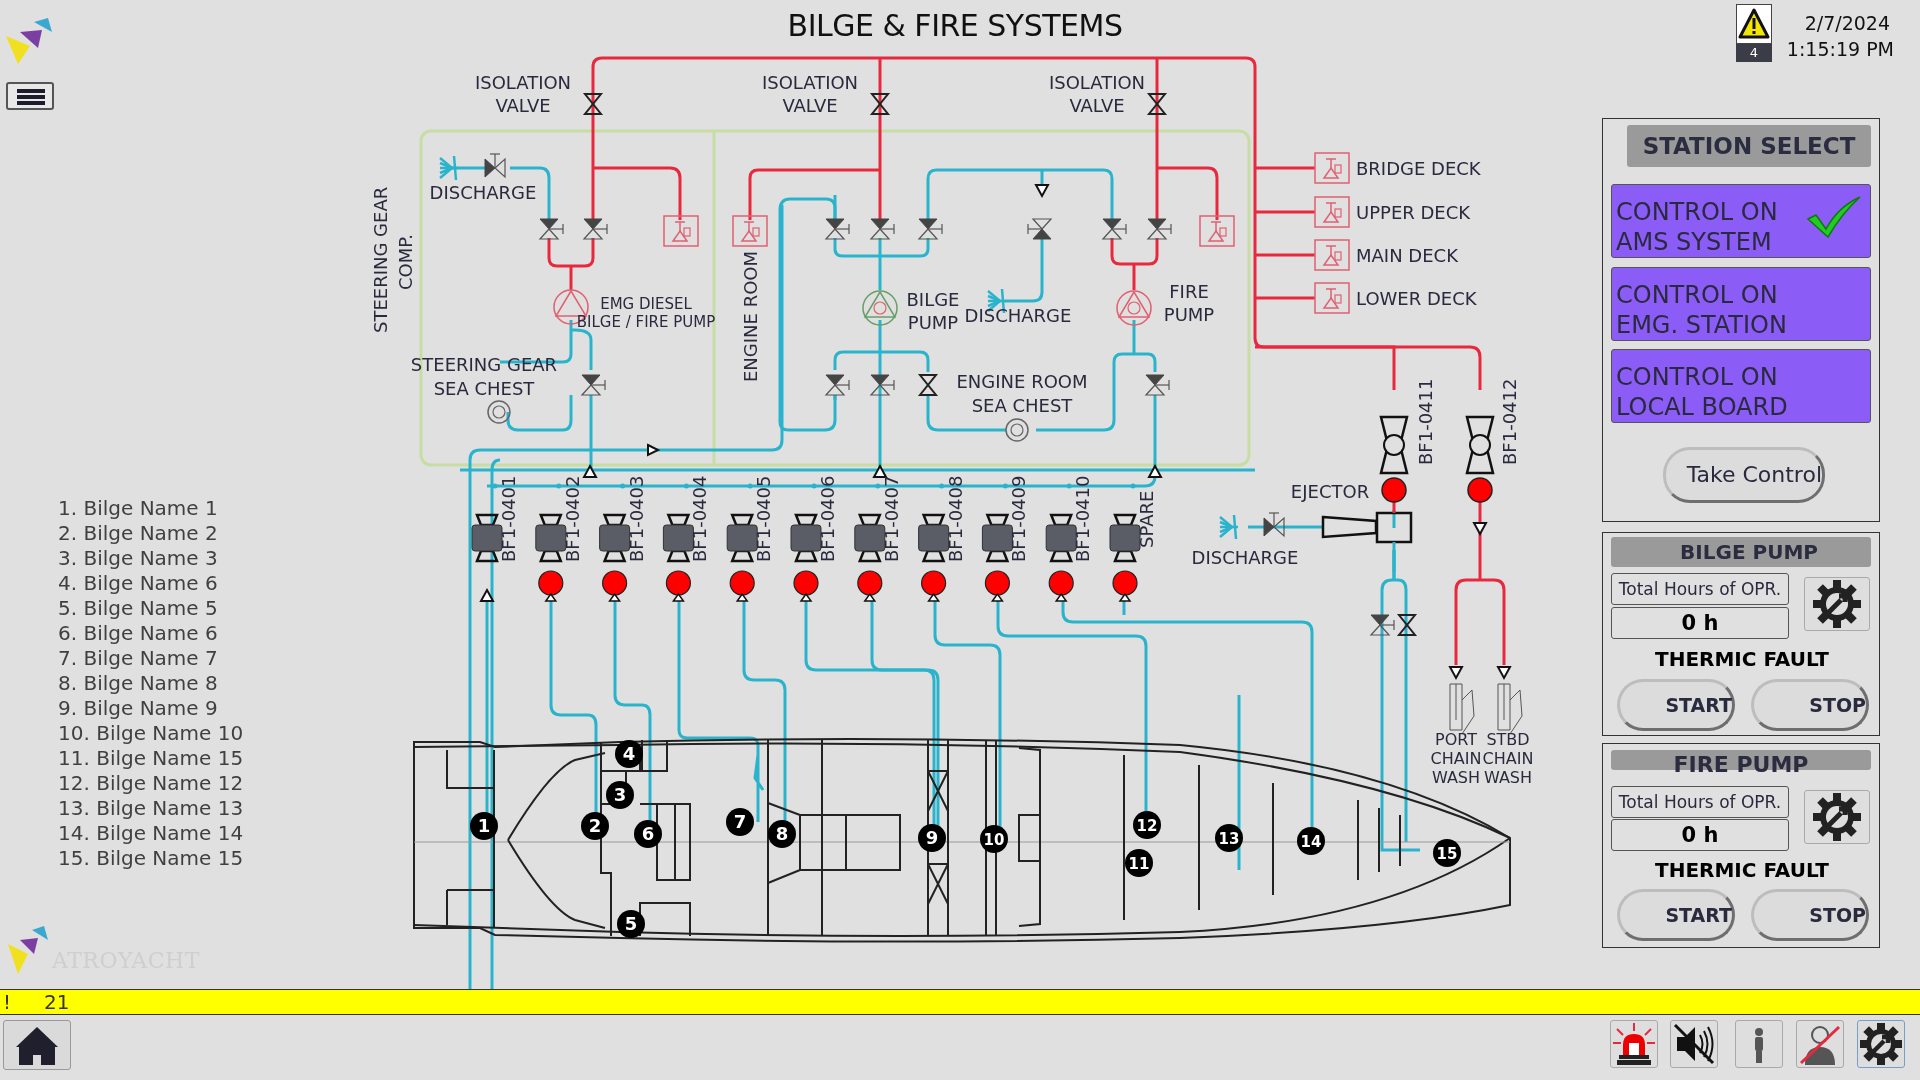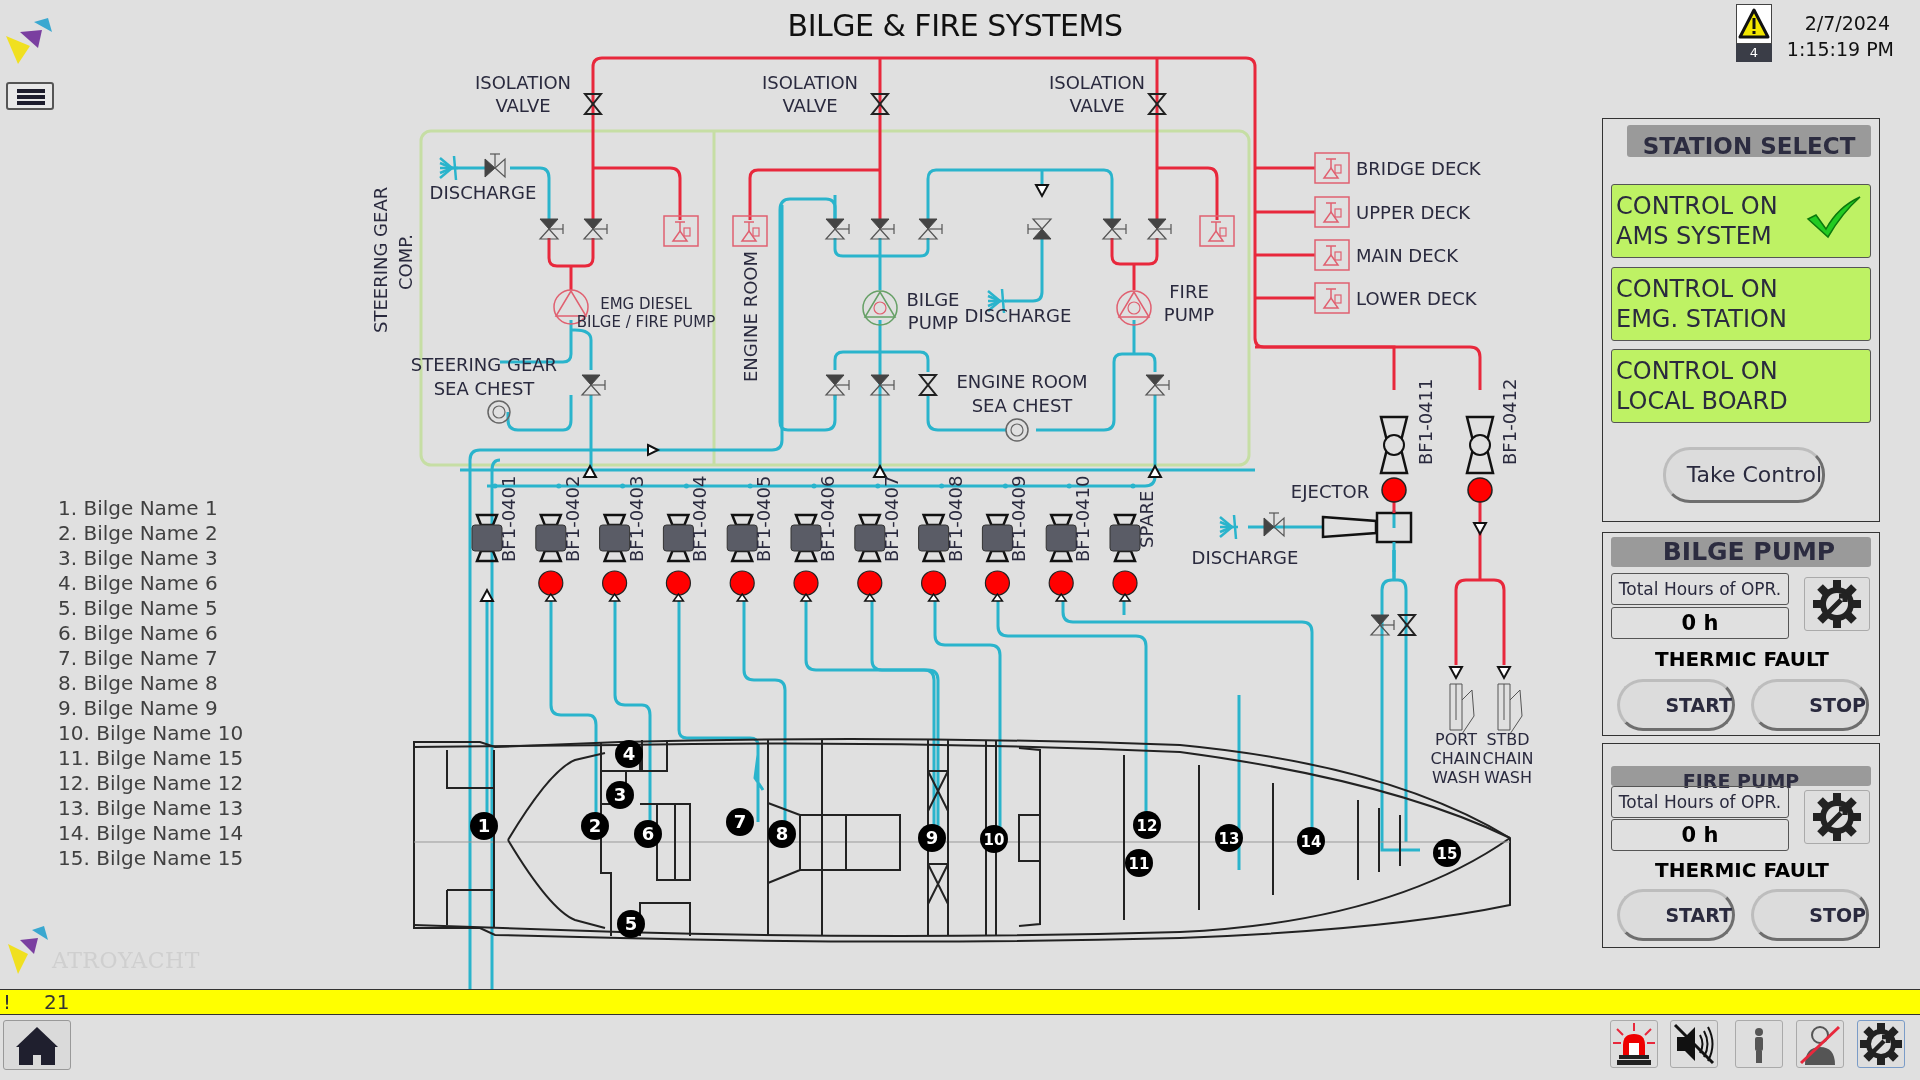--- a/index.html
+++ b/index.html
@@ -14,21 +14,21 @@
   #alarm-badge .tri { position:absolute; left:0; top:0; width:36px; height:40px; background:#fff; border:1px solid #444; box-sizing:border-box; }
   #alarm-badge .cnt { position:absolute; left:0; top:40px; width:36px; height:18px; background:#3a3d47; color:#fff; font-size:13px; text-align:center; line-height:18px; }
   #date { left:1780px; top:12px; width:110px; text-align:right; font-size:19px; color:#111; }
   #time { left:1780px; top:38px; width:114px; text-align:right; font-size:19px; color:#111; }
 
   #diagram { left:0; top:0; width:1920px; height:1000px; }
   .svgtxt { font-family:"DejaVu Sans", sans-serif; fill:#2a2a3e; }
 
   .panel { border:1.5px solid #333; box-sizing:border-box; background:#e0e0e0; }
   .panel-head { position:absolute; left:8px; right:8px; background:#9a9a9a; border-radius:3px; text-align:center; font-weight:bold; color:#2c2c40; }
-  .station-opt { position:absolute; left:8px; right:8px; height:74px; border:1px solid #555; border-radius:3px; box-sizing:border-box; font-size:24px; line-height:30px; padding:6px 4px; color:#2a2a3e; background:#bef264; cursor:pointer; }
+  .station-opt { position:absolute; left:8px; right:8px; height:74px; border:1px solid #555; border-radius:3px; box-sizing:border-box; font-size:24px; line-height:30px; padding:12px 4px; color:#2a2a3e; background:#8b5cf6; cursor:pointer; }
   .btn3d { position:absolute; background:#dcdcdc; border-top:3px solid #bdbdbd; border-left:3px solid #bdbdbd; border-right:3px solid #6e6e6e; border-bottom:3px solid #6e6e6e; box-sizing:border-box; text-align:right; color:#2a2a3e; cursor:pointer;border-radius:27px; }
   .box { position:absolute; border:1px solid #555; border-radius:3px; box-sizing:border-box; text-align:center; }
   .tool-btn { position:absolute; width:48px; height:48px; background:#dedede; border:1px solid #aaa; border-radius:3px; box-sizing:border-box; }
 
   #bilge-list { left:58px; top:496px; font-size:20px; line-height:25px; color:#404040; }
   #alarm-bar { left:0; top:989px; width:1920px; height:24px; background:#ffff00; border-top:1px solid #333; border-bottom:1px solid #333; font-size:20px; line-height:24px; color:#333; }
   #home-btn { left:3px; top:1020px; width:68px; height:50px; background:#dadada; border:1px solid #999; border-radius:3px; box-sizing:border-box; }
   #brand { left:52px; top:948px; font-family:"DejaVu Serif", serif; font-size:22px; color:#cfcfcf; letter-spacing:0.5px; }
 </style>
 </head>
@@ -431,41 +431,41 @@
     <div>9. Bilge Name 9</div>
     <div>10. Bilge Name 10</div>
     <div>11. Bilge Name 15</div>
     <div>12. Bilge Name 12</div>
     <div>13. Bilge Name 13</div>
     <div>14. Bilge Name 14</div>
     <div>15. Bilge Name 15</div>
   </div>
 
 <div class="abs panel" style="left:1602px; top:118px; width:278px; height:404px;">
-  <div class="panel-head" style="top:6px; height:32px; line-height:42px; font-size:23px;margin-left:16px;">STATION SELECT</div>
+  <div class="panel-head" style="top:6px; height:42px; line-height:42px; font-size:23px;margin-left:16px;">STATION SELECT</div>
   <div class="station-opt" style="top:65px;">
     <div>CONTROL ON</div>
     <div>AMS SYSTEM</div>
     <svg style="position:absolute; right:8px; top:10px" width="56" height="44" viewBox="0 0 56 44">
       <path d="M2,24 L10,20 L20,34 Q32,12 54,2 Q36,18 22,42 Z" fill="#22cc22" stroke="#0c7a0c" stroke-width="1.5"></path>
     </svg>
   </div>
   <div class="station-opt" style="top:148px;">
     <div>CONTROL ON</div>
     <div>EMG. STATION</div>
   </div>
   <div class="station-opt" style="top:230px;">
     <div>CONTROL ON</div>
     <div>LOCAL BOARD</div>
   </div>
   <div class="btn3d" style="left:60px; top:328px; width:162px; height:56px; line-height:50px; font-size:22px;">Take Control</div>
 </div>
 
 <div class="abs panel" style="left:1602px; top:532px; width:278px; height:204px;">
-  <div class="panel-head" style="top:4px; height:30px; line-height:30px; font-size:25px;padding-left:16px;">BILGE PUMP</div>
+  <div class="panel-head" style="top:4px; height:30px; line-height:30px; font-size:20px;padding-left:16px;">BILGE PUMP</div>
   <div class="box" style="left:8px; top:40px; width:178px; height:32px; line-height:30px; font-size:17px;">Total Hours of OPR.</div>
   <div class="box" style="left:8px; top:74px; width:178px; height:32px; line-height:30px; font-size:21px; font-weight:bold; color:#000;">0 h</div>
   <div class="abs" style="left:201px; top:44px; width:64px; height:52px; border:1px solid #aaa; border-radius:3px; background:#dedede;">
     <svg width="64" height="52" viewBox="0 0 64 52">
       <g transform="translate(32,26)">
         <circle r="17" fill="#222"></circle>
         <g fill="#222">
             <rect x="-4" y="-24" width="8" height="10"></rect>
             <rect x="-4" y="14" width="8" height="10"></rect>
             <rect x="-24" y="-4" width="10" height="8"></rect>
@@ -479,21 +479,21 @@
         <path d="M-9,9 L4,-4 M2,-8 L8,-8 L8,-2" stroke="#222" stroke-width="5" fill="none"></path>
       </g>
     </svg>
   </div>
   <div class="abs" style="left:0; width:278px; top:114px; text-align:center; font-size:20px; font-weight:bold; color:#000;">THERMIC FAULT</div>
   <div class="btn3d" style="left:14px; top:146px; width:118px; height:52px; line-height:46px; font-size:19px; font-weight:bold;">START</div>
   <div class="btn3d" style="left:148px; top:146px; width:118px; height:52px; line-height:46px; font-size:19px; font-weight:bold;">STOP</div>
 </div>
 
 <div class="abs panel" style="left:1602px; top:743px; width:278px; height:205px;">
-  <div class="panel-head" style="top:6px; height:20px; line-height:30px; font-size:19px;margin-top:16px;">FIRE PUMP</div>
+  <div class="panel-head" style="top:6px; height:20px; line-height:30px; font-size:22px;">FIRE PUMP</div>
   <div class="box" style="left:8px; top:42px; width:178px; height:32px; line-height:30px; font-size:17px;">Total Hours of OPR.</div>
   <div class="box" style="left:8px; top:75px; width:178px; height:32px; line-height:30px; font-size:21px; font-weight:bold; color:#000;">0 h</div>
   <div class="abs" style="left:201px; top:46px; width:64px; height:52px; border:1px solid #aaa; border-radius:3px; background:#dedede;">
     <svg width="64" height="52" viewBox="0 0 64 52">
       <g transform="translate(32,26)">
         <circle r="17" fill="#222"></circle>
         <g fill="#222">
             <rect x="-4" y="-24" width="8" height="10"></rect>
             <rect x="-4" y="14" width="8" height="10"></rect>
             <rect x="-24" y="-4" width="10" height="8"></rect>

